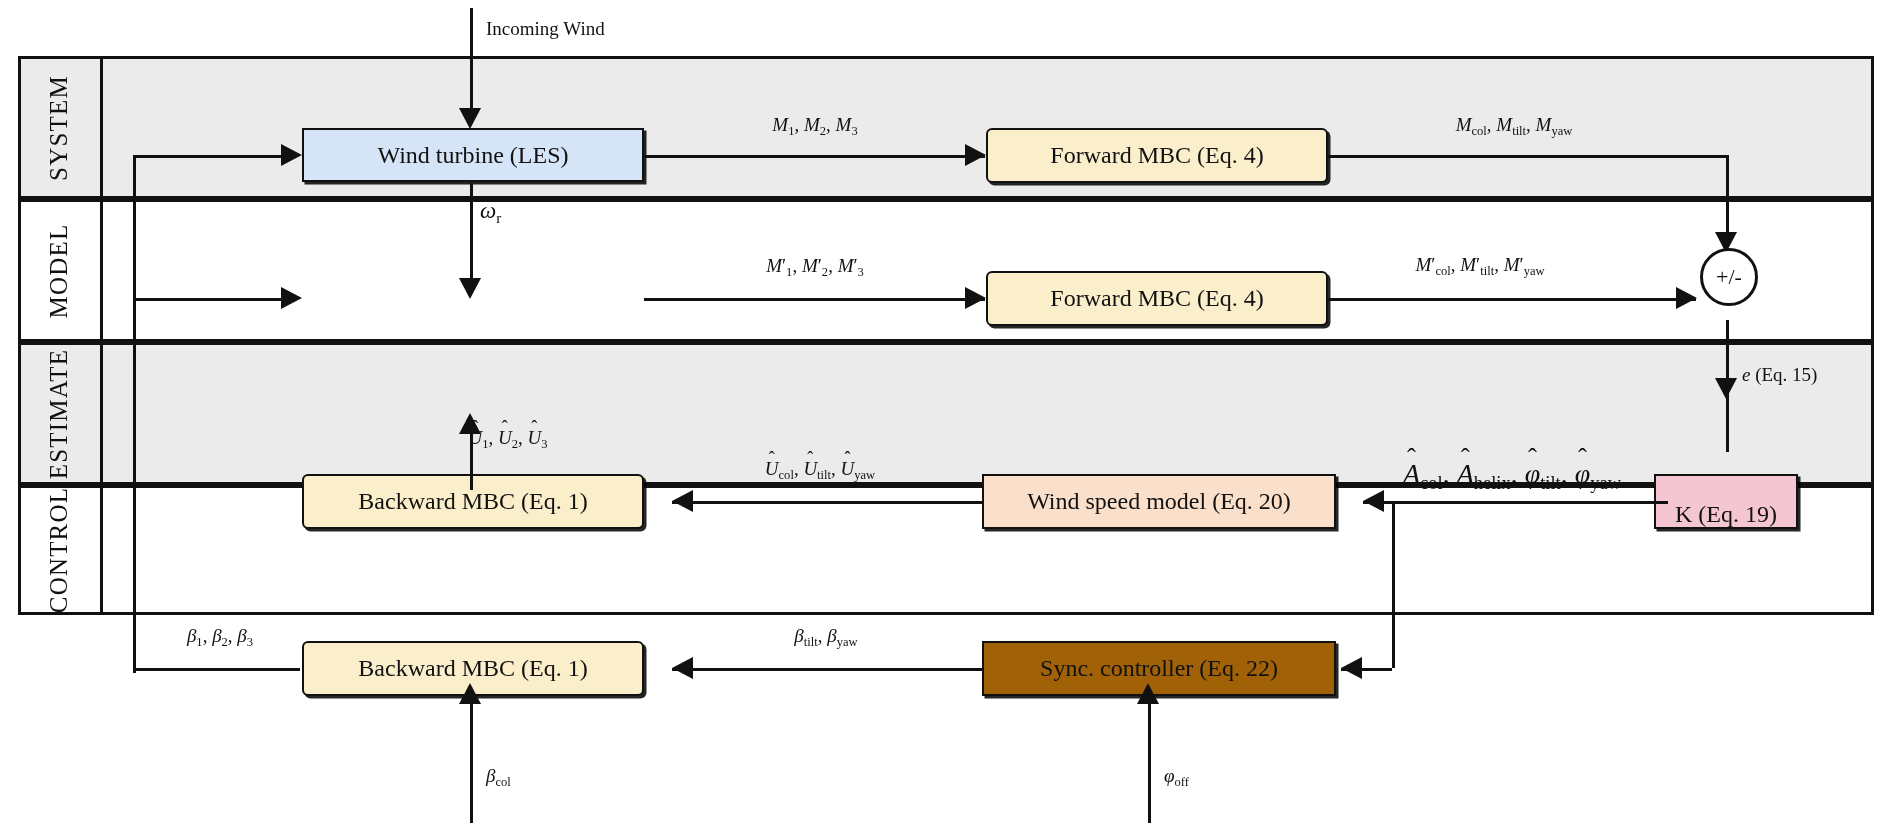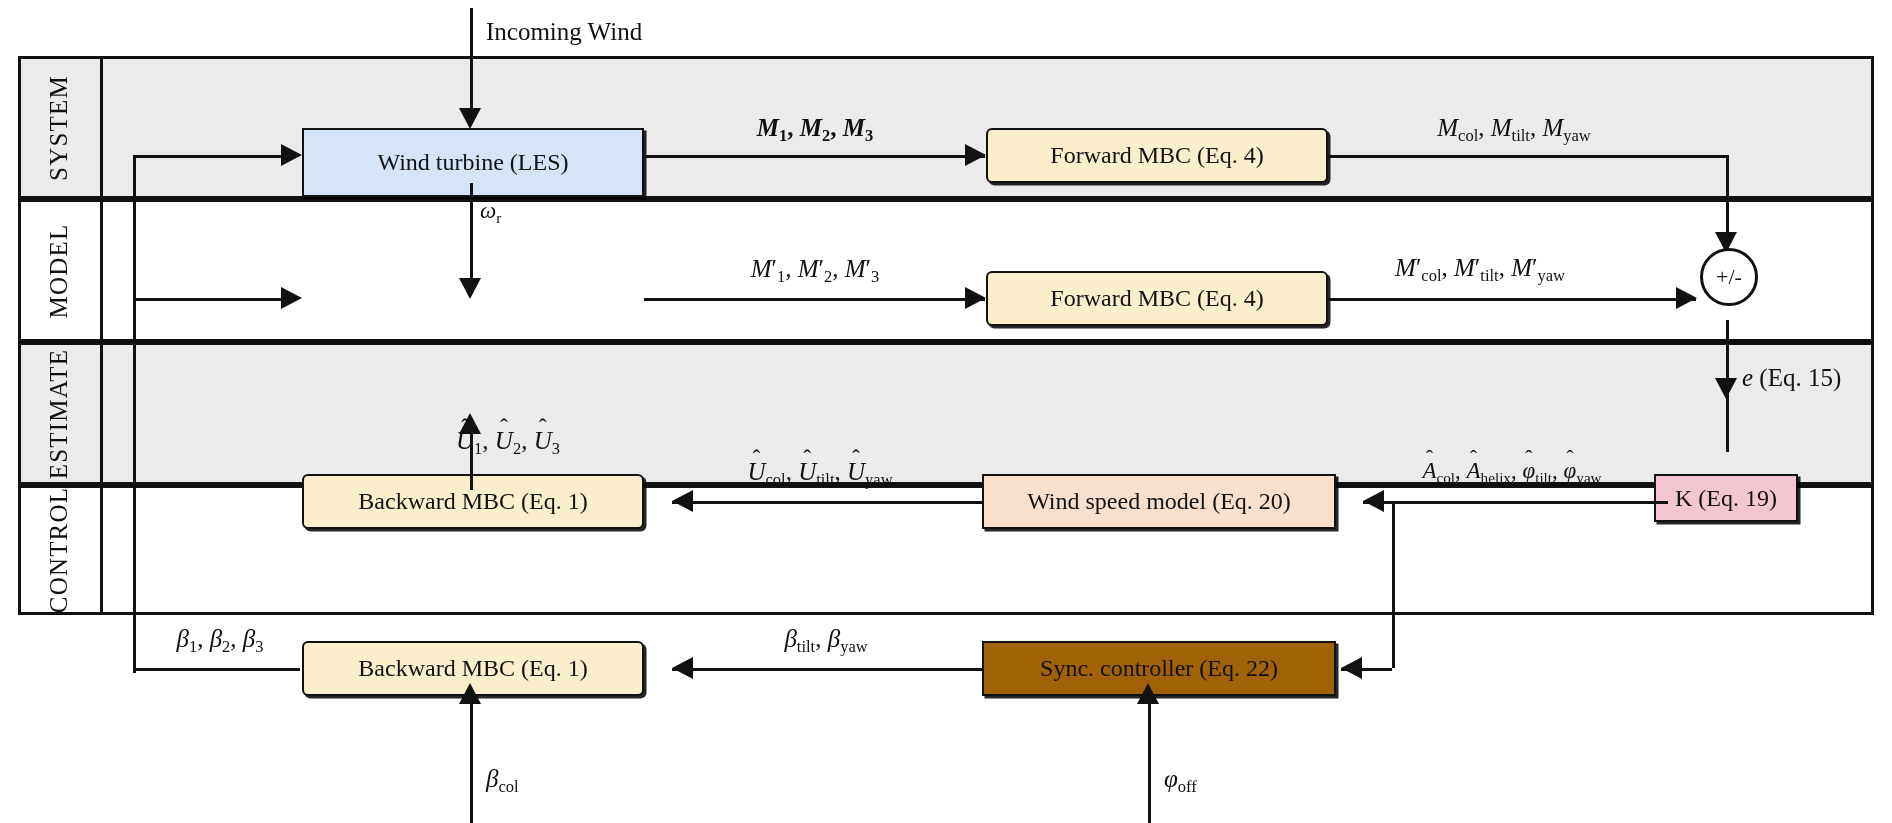--- a/index.html
+++ b/index.html
@@ -62,21 +62,21 @@
 
   .arrow{position:absolute;width:0;height:0;z-index:4;}
   .arrow.right{border-top:11px solid transparent;border-bottom:11px solid transparent;border-left:21px solid #111;}
   .arrow.left{border-top:11px solid transparent;border-bottom:11px solid transparent;border-right:21px solid #111;}
   .arrow.down{border-left:11px solid transparent;border-right:11px solid transparent;border-top:21px solid #111;}
   .arrow.up{border-left:11px solid transparent;border-right:11px solid transparent;border-bottom:21px solid #111;}
 
   
   .siglabel{
     position:absolute;
-    font-size:25px;
+    font-size:19px;
     font-family:"Liberation Serif",serif;
     color:#111;
     white-space:nowrap;
     z-index:5;
     transform:translateX(-50%);
   }
   .siglabel.left-anchor{transform:none;}
   .mi{font-style:italic;}
   sub{font-size:0.66em;font-style:normal;line-height:0;vertical-align:baseline;position:relative;top:0.33em;}
   .hatwrap{position:relative;display:inline-block;}
@@ -159,21 +159,21 @@
   <div class="arrow left" style="left:672px; top:657px;"></div>
 
   <div class="wire-h" style="left:133px; top:668px; width:167px;"></div>
 
   <div class="wire-v" style="left:470px; top:695px; height:128px;"></div>
   <div class="arrow up" style="left:459px; top:683px;"></div>
 
   <div class="wire-v" style="left:1148px; top:695px; height:128px;"></div>
   <div class="arrow up" style="left:1137px; top:683px;"></div>
 
-  <div class="block blk-blue" style="left:302px; top:128px; width:342px; height:69px;">
+  <div class="block blk-blue" style="left:302px; top:128px; width:342px; height:54px;">
     <span>Wind turbine (LES)</span>
   </div>
 
   <div class="block blk-yellow" style="left:986px; top:128px; width:342px; height:55px;">
     <span>Forward MBC (Eq. 4)</span>
   </div>
 
 
   <div class="block blk-yellow" style="left:986px; top:271px; width:342px; height:55px;">
     <span>Forward MBC (Eq. 4)</span>
@@ -184,37 +184,37 @@
   </div>
 
   <div class="block blk-yellow" style="left:302px; top:474px; width:342px; height:55px;">
     <span>Backward MBC (Eq. 1)</span>
   </div>
 
   <div class="block blk-peach" style="left:982px; top:474px; width:354px; height:55px;">
     <span>Wind speed model (Eq. 20)</span>
   </div>
 
-  <div class="block blk-rose" style="left:1654px; top:474px; width:144px; height:48px;">
+  <div class="block blk-rose" style="left:1654px; top:474px; width:144px; height:55px;align-items:flex-end;">
     <span>K (Eq. 19)</span>
   </div>
 
   <div class="block blk-yellow" style="left:302px; top:641px; width:342px; height:55px;">
     <span>Backward MBC (Eq. 1)</span>
   </div>
 
   <div class="block blk-green" style="left:982px; top:641px; width:354px; height:55px;">
     <span>Sync. controller (Eq. 22)</span>
   </div>
 
   <div class="siglabel left-anchor" style="left:486px; top:18px;">
     <span>Incoming Wind</span>
   </div>
 
-  <div class="siglabel" style="left:815px; top:114px;font-weight:bold;">
+  <div class="siglabel" style="left:815px; top:114px;">
     <span class="mi">M</span><sub>1</sub>,&nbsp;<span class="mi">M</span><sub>2</sub>,&nbsp;<span class="mi">M</span><sub>3</sub>
   </div>
 
   <div class="siglabel" style="left:1514px; top:114px;">
     <span class="mi">M</span><sub>col</sub>,&nbsp;<span class="mi">M</span><sub>tilt</sub>,&nbsp;<span class="mi">M</span><sub>yaw</sub>
   </div>
 
   <div class="siglabel left-anchor" style="left:480px; top:198px; font-size:23px;">
     <span class="mi">ω</span><sub>r</sub>
   </div>
@@ -224,21 +224,21 @@
   </div>
 
   <div class="siglabel" style="left:1480px; top:254px;">
     <span class="mi">M</span>′<sub>col</sub>,&nbsp;<span class="mi">M</span>′<sub>tilt</sub>,&nbsp;<span class="mi">M</span>′<sub>yaw</sub>
   </div>
 
   <div class="siglabel left-anchor" style="left:1742px; top:364px;">
     <span class="mi">e</span>&nbsp;(Eq.&nbsp;15)
   </div>
 
-  <div class="siglabel" style="left:1512px; top:458px; font-size:23px;">
+  <div class="siglabel" style="left:1512px; top:458px; font-size:28px;">
     <span class="hatwrap"><span class="hatc">̂</span><span class="mi">A</span></span><sub>col</sub>,&nbsp;<span class="hatwrap"><span class="hatc">̂</span><span class="mi">A</span></span><sub>helix</sub>,&nbsp;<span class="hatwrap"><span class="hatc">̂</span><span class="mi">φ</span></span><sub>tilt</sub>,&nbsp;<span class="hatwrap"><span class="hatc">̂</span><span class="mi">φ</span></span><sub>yaw</sub>
   </div>
 
   <div class="siglabel" style="left:820px; top:458px;">
     <span class="hatwrap"><span class="hatc">̂</span><span class="mi">U</span></span><sub>col</sub>,&nbsp;<span class="hatwrap"><span class="hatc">̂</span><span class="mi">U</span></span><sub>tilt</sub>,&nbsp;<span class="hatwrap"><span class="hatc">̂</span><span class="mi">U</span></span><sub>yaw</sub>
   </div>
 
   <div class="siglabel" style="left:508px; top:427px;">
     <span class="hatwrap"><span class="hatc">̂</span><span class="mi">U</span></span><sub>1</sub>,&nbsp;<span class="hatwrap"><span class="hatc">̂</span><span class="mi">U</span></span><sub>2</sub>,&nbsp;<span class="hatwrap"><span class="hatc">̂</span><span class="mi">U</span></span><sub>3</sub>
   </div>

